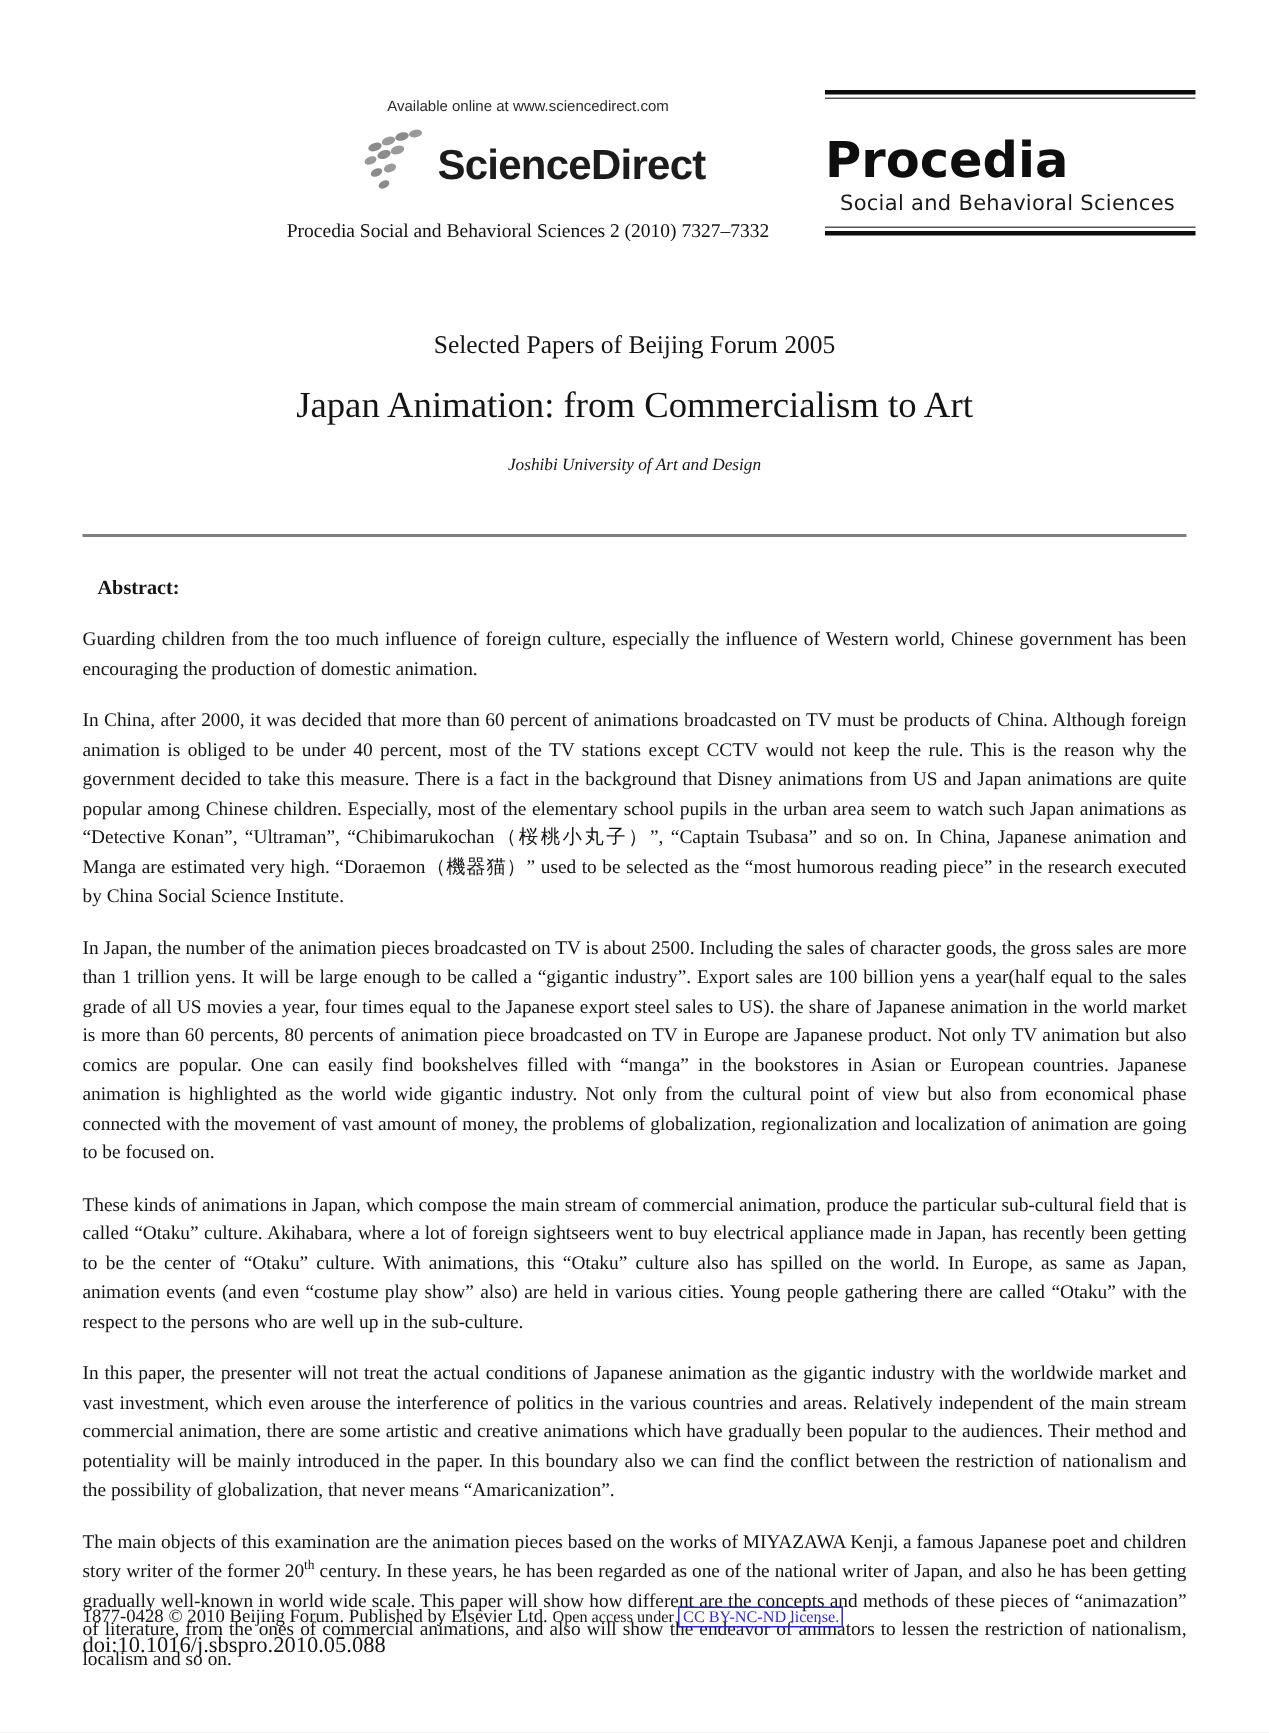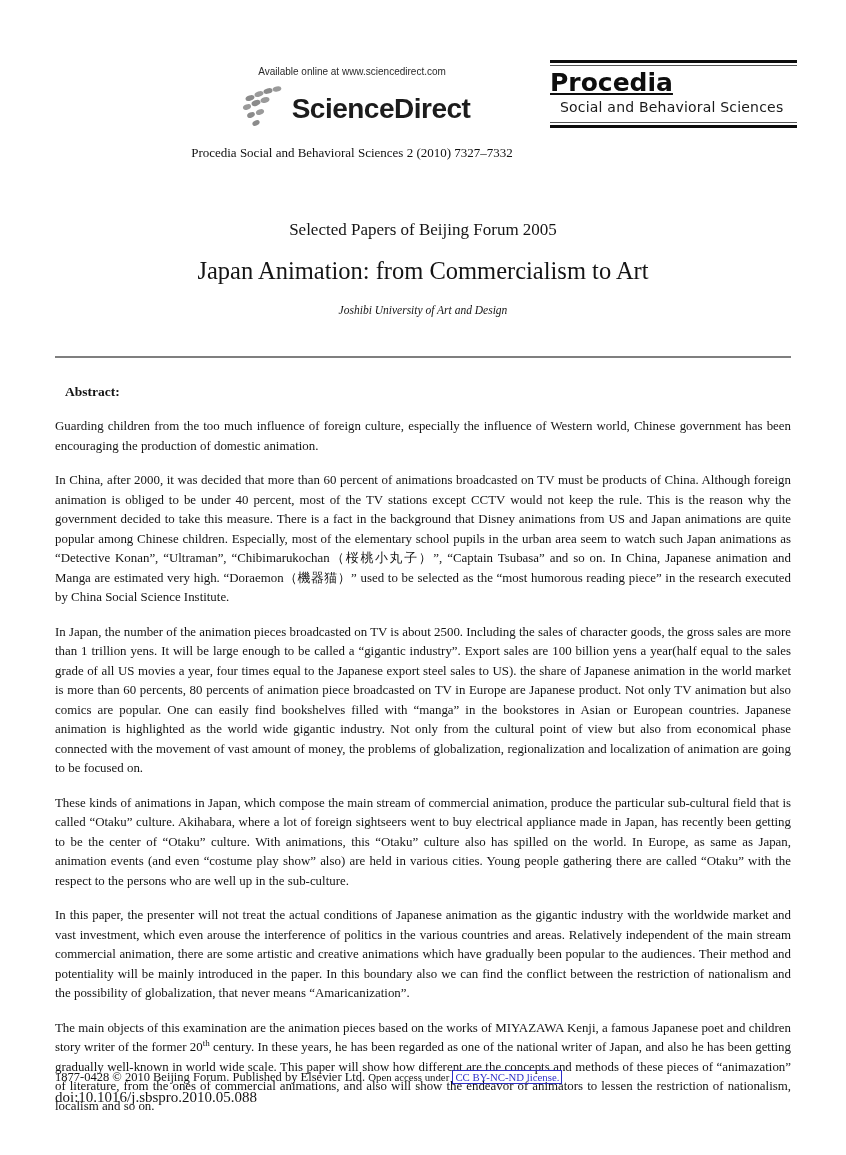--- a/index.html
+++ b/index.html
@@ -15,22 +15,22 @@
   .avail{font-family:"Liberation Sans",sans-serif;font-size:10px;color:#2a2a2a;}
   .sd-row{margin-top:8px;display:flex;align-items:center;justify-content:center;gap:6px;}
   .sd-word{font-family:"Liberation Sans",sans-serif;font-weight:600;font-size:28px;
     color:#1c1c1c;letter-spacing:-.5px;}
   .citation{margin-top:12px;font-size:13px;color:#111;}
   .procedia{position:absolute;left:550px;top:60px;width:247px;}
   .dline .thick{height:3px;background:#0c0c0c;}
   .dline .thin{height:1px;background:#555;margin-top:2px;}
   .dline.flip .thin{margin-top:0;}
   .dline.flip .thick{margin-top:2px;}
-  .proc-title{font-family:"DejaVu Sans",sans-serif;font-weight:bold;font-size:25px;
-    line-height:1.05;color:#0e0e0e;margin-top:4px;letter-spacing:0;text-decoration:underline;}
+  .proc-title{font-family:"DejaVu Sans",sans-serif;font-weight:bold;font-size:33px;
+    line-height:1.05;color:#0e0e0e;margin-top:24px;letter-spacing:0;}
   .proc-sub{font-family:"DejaVu Sans",sans-serif;font-size:14px;color:#191919;
     margin:3px 0 7px 10px;white-space:nowrap;letter-spacing:.2px;}
   
   .title-block{position:absolute;left:55px;top:220px;width:736px;text-align:center;}
   .series{font-size:17px;}
   .paper-title{font-size:24.5px;margin-top:17px;}
   .author{font-size:19px;margin-top:16px;}
   .affiliation{font-size:11.5px;font-style:italic;margin-top:19px;}
   .head-rule{position:absolute;left:55px;top:356px;width:736px;height:2px;background:#7f7f7f;}
   

